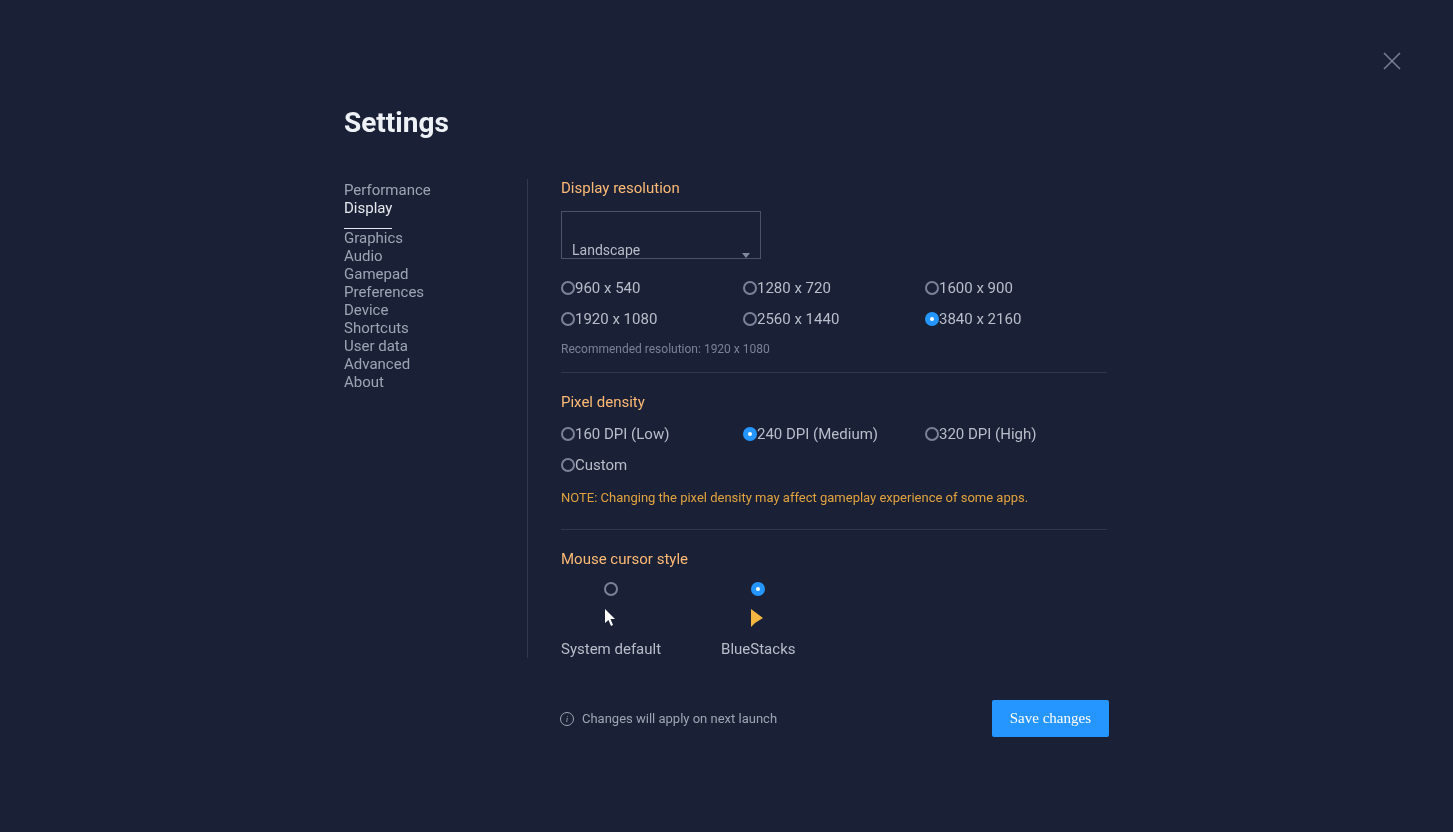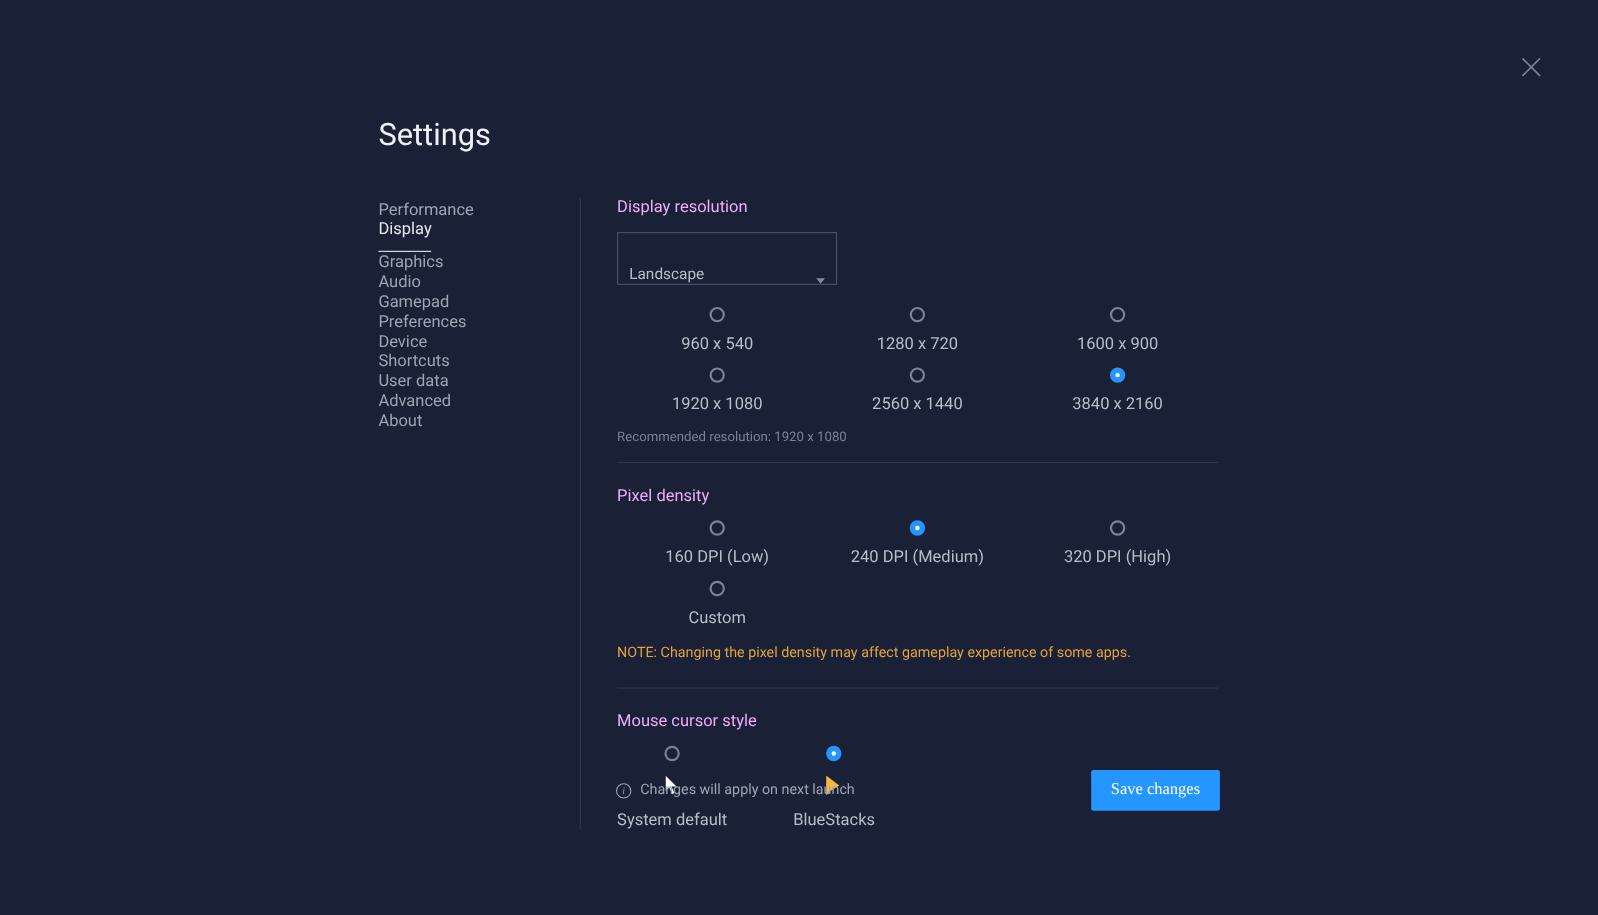--- a/index.html
+++ b/index.html
@@ -29,21 +29,21 @@
     height: 100%;
   }
   .container {
     padding-top: 106px;
     padding-left: 344px;
     display: flex;
   }
   .page-title {
     color: #eef1f5;
     font-size: 28px;
-    font-weight: 400;
+    font-weight: 700;
     margin-bottom: 40px;
   }
   .content-row {
     display: flex;
   }
   .sidebar {
     width: 183px;
     display: flex;
     flex-direction: column;
     padding-top: 2px;
@@ -63,21 +63,21 @@
     width: 1px;
     background: #2f3850;
     margin-right: 33px;
     align-self: stretch;
   }
   .main {
     flex: 1;
     padding-right: 344px;
   }
   .section-title {
-    color: #f0abfc;
+    color: #fdba74;
     font-size: 15px;
     font-weight: 400;
     margin-bottom: 14px;
   }
   .select-wrap {
     position: relative;
     width: 200px;
     margin-bottom: 20px;
   }
   .select-box {
@@ -102,23 +102,21 @@
   }
   .radio-grid {
     display: grid;
     grid-template-columns: 182px 182px 182px;
     row-gap: 13px;
     margin-bottom: 14px;
   }
   .radio-item {
     display: flex;
     align-items: center;
-    gap: 10px;
-    cursor: pointer;
-    flex-direction: column;
+    cursor: pointer;
   }
   .radio {
     width: 14px;
     height: 14px;
     border-radius: 50%;
     border: 2px solid #7a8299;
     flex-shrink: 0;
     position: relative;
   }
   .radio.checked {

